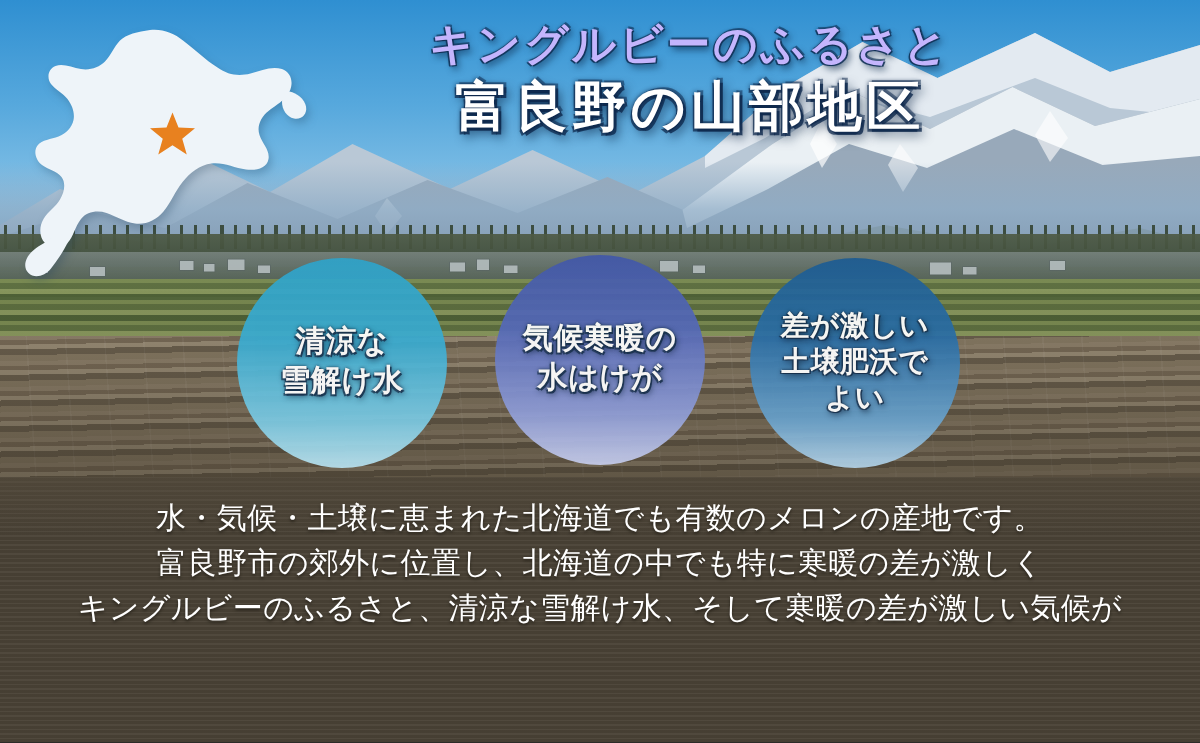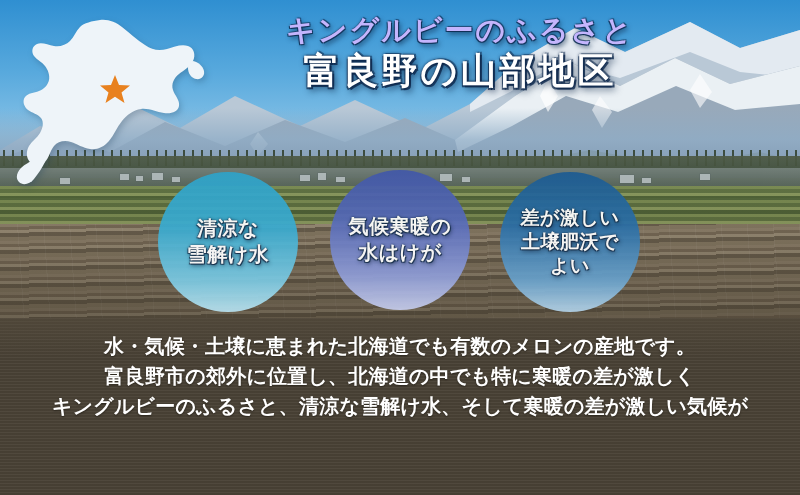--- a/index.html
+++ b/index.html
@@ -174,21 +174,21 @@
   .panel::before{
     content:"";position:absolute;inset:0;
     background:linear-gradient(180deg,rgba(90,80,64,.45) 0%,rgba(58,50,40,0) 22%);
     pointer-events:none;
   }
   .panel-body{
     position:relative;z-index:2;
     padding-top:13px;text-align:center;
   }
   .bline{
-    font-size:20px;line-height:30px;font-weight:bold;color:#ffffff;
+    font-size:20px;line-height:30px;font-weight:normal;color:#ffffff;
     letter-spacing:.2px;
     text-shadow:0 1px 2px rgba(20,16,10,.6);
     white-space:nowrap;
   }
 </style>
 </head>
 <body>
 
 <div id="banner">
 

